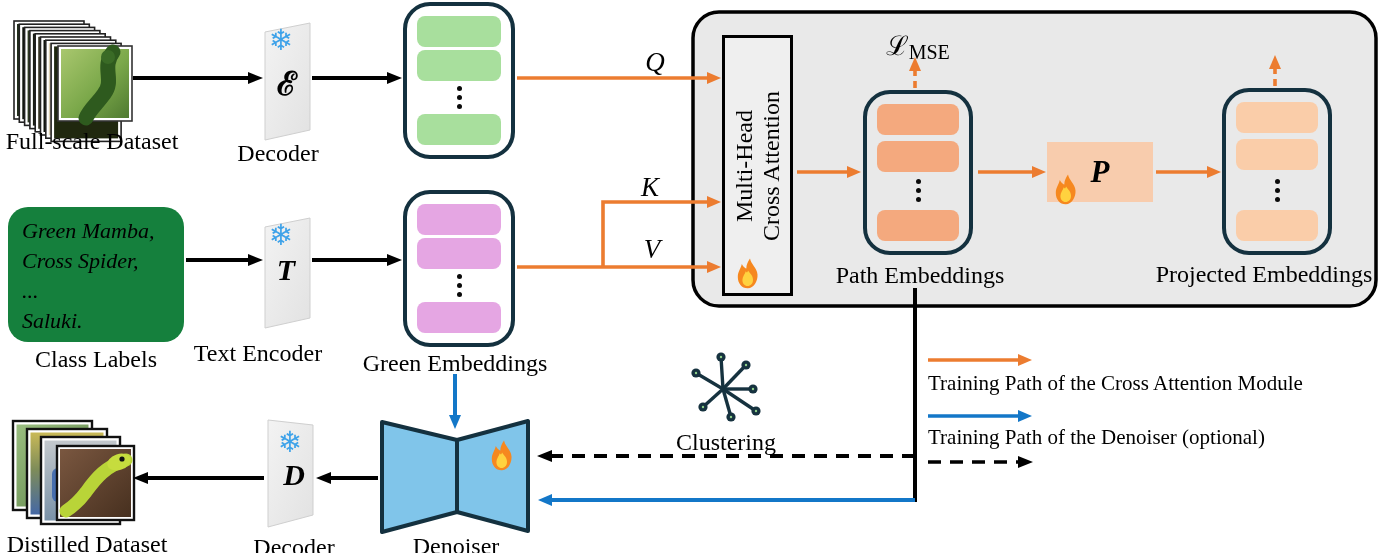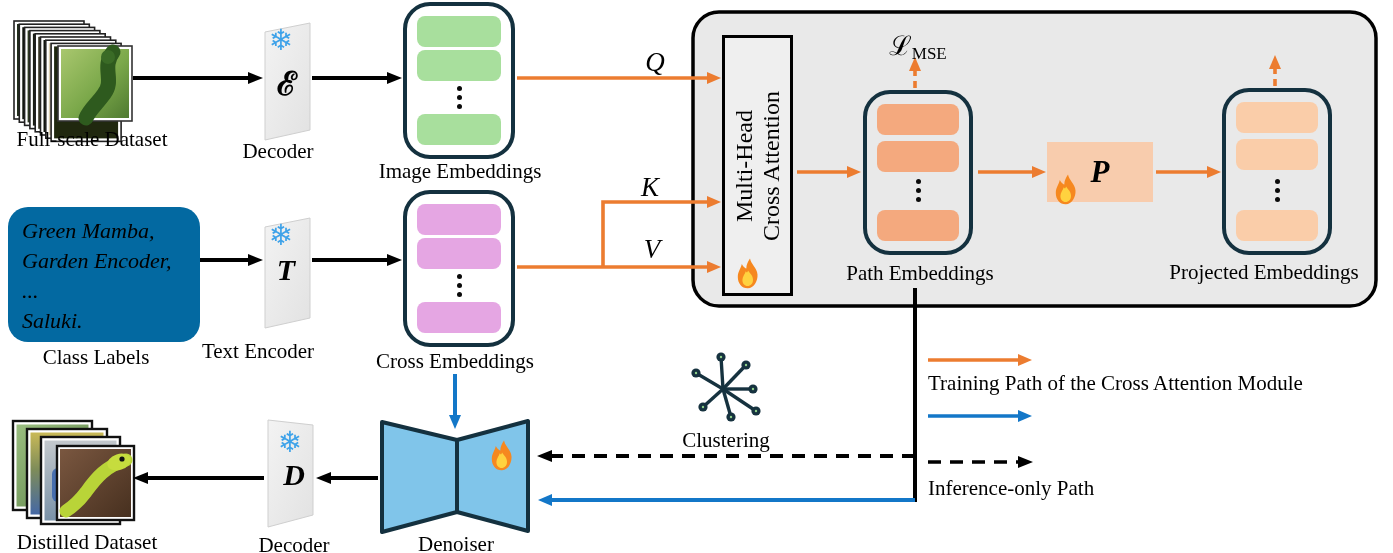--- a/index.html
+++ b/index.html
@@ -1,35 +1,35 @@
 <!DOCTYPE html>
 <html><head>
 <meta charset="utf-8">
 <style>
   html,body{margin:0;padding:0;background:#fff;}
   *{box-sizing:border-box;}
   .stage{position:relative;width:1393px;height:553px;background:#fff;overflow:hidden;
          font-family:"Liberation Serif",serif;color:#000;}
   .layer{position:absolute;left:0;top:0;}
-  .lbl{position:absolute;transform:translateX(-50%);font-size:21px;white-space:nowrap;line-height:1.1;}
+  .lbl{position:absolute;transform:translateX(-50%);font-size:24px;white-space:nowrap;line-height:1.1;}
   .legtxt{position:absolute;font-size:21px;white-space:nowrap;}
   .qkv{position:absolute;transform:translateX(-50%);font-style:italic;font-size:27px;white-space:nowrap;}
   .loss{position:absolute;transform:translateX(-50%);white-space:nowrap;}
   .loss .scriptL{font-family:"DejaVu Serif",serif;font-size:27px;}
-  .loss sub{font-size:17px;}
+  .loss sub{font-size:20px;}
   .embox{position:absolute;border:4px solid #14313F;border-radius:27px;background:transparent;
          display:flex;flex-direction:column;justify-content:space-between;padding:10px 10px;}
   .embox .bar{height:31px;border-radius:8px;}
   .embox .dots{display:flex;flex-direction:column;align-items:center;gap:4px;padding:2px 0;}
   .dot{width:5px;height:5px;border-radius:50%;background:#0a0a0a;}
   .bar-green{background:#A8DF9D;}
   .bar-magenta{background:#E5A6E3;}
   .bar-fused{background:#F4A97E;}
   .bar-proj{background:#FACDA9;}
-  .classbox{position:absolute;left:8px;top:207px;width:192px;height:135px;background:#0369a1;
+  .classbox{position:absolute;left:8px;top:207px;width:176px;height:135px;background:#15803d;
             border-radius:20px;padding:9px 0 0 14px;font-style:italic;font-size:22px;line-height:30px;}
   .mhca{position:absolute;left:722px;top:35px;width:71px;height:261px;border:3.5px solid #000;background:#EFEFEF;}
   .mhca-text{position:absolute;left:50%;top:50%;width:262px;transform:translate(-50%,-50%) rotate(-90deg);
              text-align:center;font-size:24px;line-height:1.12;white-space:nowrap;}
   .projbox{position:absolute;left:1047px;top:142px;width:106px;height:60px;background:#F8CCAD;
            display:flex;align-items:center;justify-content:center;}
   .sym{position:absolute;transform:translateX(-50%);white-space:nowrap;}
   .sym-enc{font-family:"DejaVu Serif",serif;font-weight:bold;font-size:33px;}
   .sym-it{font-style:italic;font-weight:bold;font-size:30px;}
   .sym-proj{font-style:italic;font-weight:bold;font-size:31px;}
@@ -257,21 +257,21 @@
     <div class="dots">
         <span class="dot"></span>
         <span class="dot"></span>
         <span class="dot"></span>
       </div>
     <div class="bar bar-proj"></div>
   </div>
 
   <div class="classbox">
     <div>Green Mamba,</div>
-    <div>Garden Encoder,</div>
+    <div>Cross Spider,</div>
     <div>...</div>
     <div>Saluki.</div>
   </div>
 
   <div class="mhca">
     <div class="mhca-text">
       <div>Multi-Head</div>
       <div>Cross Attention</div>
     </div>
   </div>
@@ -296,35 +296,34 @@
     <path d="M13 0.5 C14 6.5 20 9.5 20.5 16.5 C21 23.5 16.5 30 11 30.3 C5 30.6 0.8 25.5 0.8 19 C0.8 13.5 3.8 10.5 4.8 6 C6.8 9.5 8.8 10.5 9.3 10.5 C9.3 6.5 11 3.5 13 0.5 Z" fill="#F6881F"></path>
     <path d="M11 12.5 C13.6 16 16 18 16 21.7 C16 25.6 13.6 28 10.6 28 C7.6 28 5.4 25.6 5.4 22 C5.4 18.6 7.8 16.4 8.8 13.2 C9.5 14.6 10.4 15.2 11 12.5 Z" fill="#FFD23F"></path>
   </svg>
   <svg class="flame" style="left:1054px;top:174px" viewBox="0 0 22 31">
     <path d="M13 0.5 C14 6.5 20 9.5 20.5 16.5 C21 23.5 16.5 30 11 30.3 C5 30.6 0.8 25.5 0.8 19 C0.8 13.5 3.8 10.5 4.8 6 C6.8 9.5 8.8 10.5 9.3 10.5 C9.3 6.5 11 3.5 13 0.5 Z" fill="#F6881F"></path>
     <path d="M11 12.5 C13.6 16 16 18 16 21.7 C16 25.6 13.6 28 10.6 28 C7.6 28 5.4 25.6 5.4 22 C5.4 18.6 7.8 16.4 8.8 13.2 C9.5 14.6 10.4 15.2 11 12.5 Z" fill="#FFD23F"></path>
   </svg>
 
   <div class="lbl" style="left:92px;top:128px">Full-scale Dataset</div>
   <div class="lbl" style="left:278px;top:140px">Decoder</div>
-  <div class="lbl" style="left:460px;top:160px">Image Embeddings</div>
   <div class="lbl" style="left:96px;top:346px">Class Labels</div>
   <div class="lbl" style="left:258px;top:340px">Text Encoder</div>
-  <div class="lbl" style="left:455px;top:350px">Cross Embeddings</div>
+  <div class="lbl" style="left:455px;top:350px">Green Embeddings</div>
   <div class="lbl" style="left:920px;top:262px">Path Embeddings</div>
   <div class="lbl" style="left:1264px;top:261px">Projected Embeddings</div>
   <div class="lbl" style="left:726px;top:429px">Clustering</div>
   <div class="lbl" style="left:456px;top:533px">Denoiser</div>
   <div class="lbl" style="left:294px;top:534px">Decoder</div>
   <div class="lbl" style="left:87px;top:531px">Distilled Dataset</div>
 
   <div class="qkv" style="left:655px;top:47px">Q</div>
   <div class="qkv" style="left:650px;top:172px">K</div>
   <div class="qkv" style="left:652px;top:234px">V</div>
 
   <div class="loss" style="left:918px;top:26px">
     <span class="scriptL">ℒ</span><sub>MSE</sub>
   </div>
 
   <div class="legtxt" style="left:928px;top:371px">Training Path of the Cross Attention Module</div>
-  <div class="legtxt" style="left:928px;top:476px">Inference-only Path</div>
+  <div class="legtxt" style="left:928px;top:425px">Training Path of the Denoiser (optional)</div>
 
 </div>
 
 </body></html>

